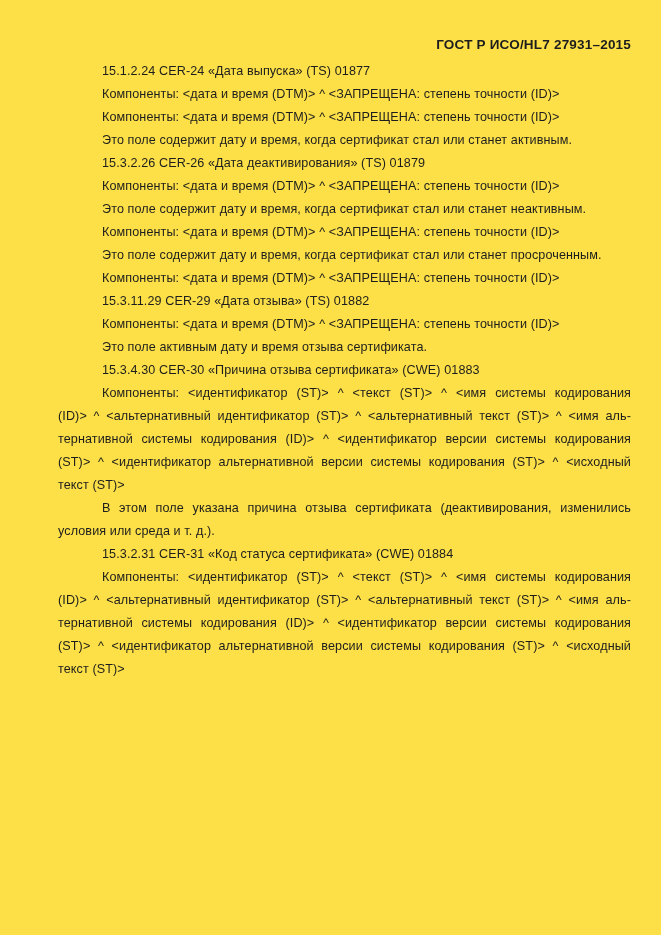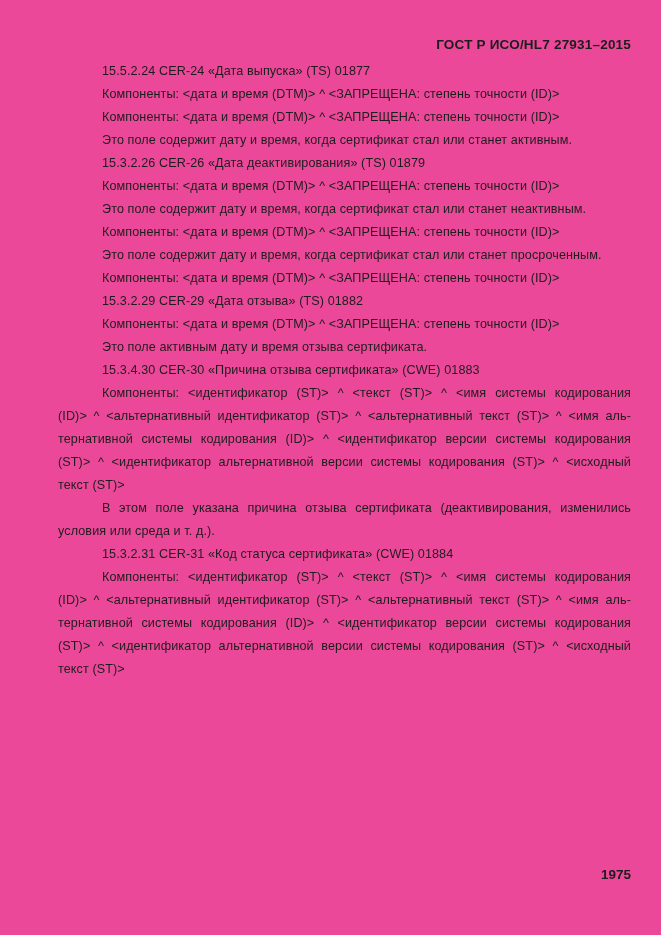--- a/index.html
+++ b/index.html
@@ -55,47 +55,46 @@
     left: 58px;
     width: 573px;
     text-align: right;
     font-size: 13.5px;
     font-weight: bold;
   }
 </style>
 </head>
 <body>
 
-<div class="page" style="background: #ec4899; color: rgb(29, 29, 29);">
+<div class="page" style="background: #fde047; color: rgb(29, 29, 29);">
   <div class="header">ГОСТ Р ИСО/HL7 27931–2015</div>
 
   <div class="body-block">
-      <div class="line indent">15.5.2.24 CER-24 «Дата выпуска» (TS) 01877</div>
+      <div class="line indent">15.1.2.24 CER-24 «Дата выпуска» (TS) 01877</div>
       <div class="line indent">Компоненты: &lt;дата и время (DTM)&gt; ^ &lt;ЗАПРЕЩЕНА: степень точности (ID)&gt;</div>
       <div class="line indent">Компоненты: &lt;дата и время (DTM)&gt; ^ &lt;ЗАПРЕЩЕНА: степень точности (ID)&gt;</div>
       <div class="line indent">Это поле содержит дату и время, когда сертификат стал или станет активным.</div>
       <div class="line indent">15.3.2.26 CER-26 «Дата деактивирования» (TS) 01879</div>
       <div class="line indent">Компоненты: &lt;дата и время (DTM)&gt; ^ &lt;ЗАПРЕЩЕНА: степень точности (ID)&gt;</div>
       <div class="line indent">Это поле содержит дату и время, когда сертификат стал или станет неактивным.</div>
       <div class="line indent">Компоненты: &lt;дата и время (DTM)&gt; ^ &lt;ЗАПРЕЩЕНА: степень точности (ID)&gt;</div>
       <div class="line indent">Это поле содержит дату и время, когда сертификат стал или станет просроченным.</div>
       <div class="line indent">Компоненты: &lt;дата и время (DTM)&gt; ^ &lt;ЗАПРЕЩЕНА: степень точности (ID)&gt;</div>
-      <div class="line indent">15.3.2.29 CER-29 «Дата отзыва» (TS) 01882</div>
+      <div class="line indent">15.3.11.29 CER-29 «Дата отзыва» (TS) 01882</div>
       <div class="line indent">Компоненты: &lt;дата и время (DTM)&gt; ^ &lt;ЗАПРЕЩЕНА: степень точности (ID)&gt;</div>
       <div class="line indent">Это поле активным дату и время отзыва сертификата.</div>
       <div class="line indent">15.3.4.30 CER-30 «Причина отзыва сертификата» (CWE) 01883</div>
       <div class="line indent fill">Компоненты: &lt;идентификатор (ST)&gt; ^ &lt;текст (ST)&gt; ^ &lt;имя системы кодирования</div>
       <div class="line fill">(ID)&gt; ^ &lt;альтернативный идентификатор (ST)&gt; ^ &lt;альтернативный текст (ST)&gt; ^ &lt;имя аль-</div>
       <div class="line fill">тернативной системы кодирования (ID)&gt; ^ &lt;идентификатор версии системы кодирования</div>
       <div class="line fill">(ST)&gt; ^ &lt;идентификатор альтернативной версии системы кодирования (ST)&gt; ^ &lt;исходный</div>
       <div class="line">текст (ST)&gt;</div>
       <div class="line indent fill">В этом поле указана причина отзыва сертификата (деактивирования, изменились</div>
       <div class="line">условия или среда и т. д.).</div>
       <div class="line indent">15.3.2.31 CER-31 «Код статуса сертификата» (CWE) 01884</div>
       <div class="line indent fill">Компоненты: &lt;идентификатор (ST)&gt; ^ &lt;текст (ST)&gt; ^ &lt;имя системы кодирования</div>
       <div class="line fill">(ID)&gt; ^ &lt;альтернативный идентификатор (ST)&gt; ^ &lt;альтернативный текст (ST)&gt; ^ &lt;имя аль-</div>
       <div class="line fill">тернативной системы кодирования (ID)&gt; ^ &lt;идентификатор версии системы кодирования</div>
       <div class="line fill">(ST)&gt; ^ &lt;идентификатор альтернативной версии системы кодирования (ST)&gt; ^ &lt;исходный</div>
       <div class="line">текст (ST)&gt;</div>
     </div>
 
-  <div class="footer">1975</div>
 </div>
 
 </body></html>

